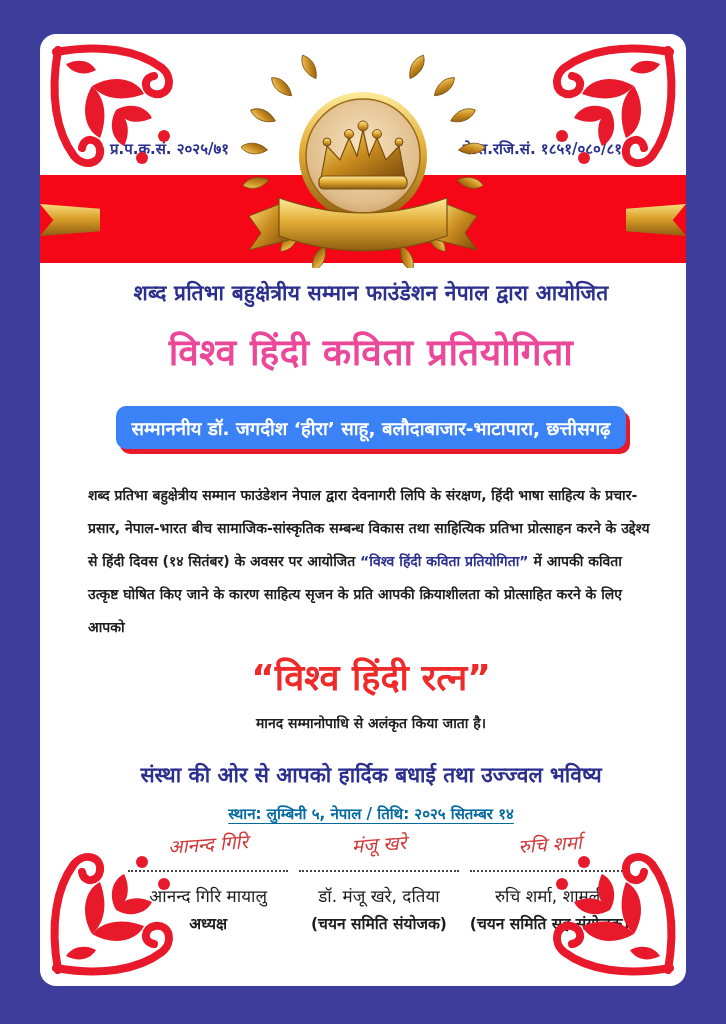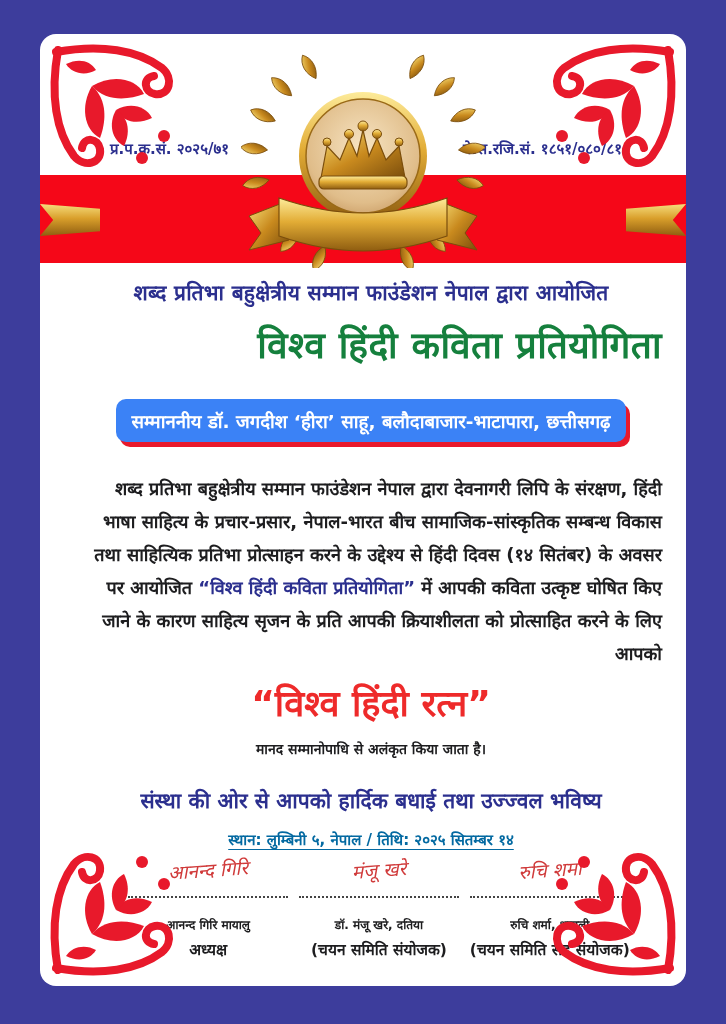--- a/index.html
+++ b/index.html
@@ -36,45 +36,45 @@
   }
   
   .corner{position:absolute;width:142px;height:142px;z-index:5;}
   .corner.tl{top:6px;left:6px;}
   .corner.tr{top:6px;right:6px;transform:scaleX(-1);}
   .corner.bl{bottom:6px;left:6px;transform:scaleY(-1);}
   .corner.br{bottom:6px;right:6px;transform:scale(-1,-1);}
   
   .content{position:relative;z-index:3;padding:244px 24px 0 24px;text-align:center;}
   .organizer{color:#2b2f8e;font-weight:bold;font-size:21px;letter-spacing:.2px;}
-  .event-title{color:#15803d;font-weight:bold;font-size:37px;margin-top:12px;letter-spacing:.5px;text-align:right;}
+  .event-title{color:#ec4899;font-weight:bold;font-size:37px;margin-top:19px;letter-spacing:.5px;}
   .recipient-box{
     display:inline-block;margin-top:30px;max-width:548px;
     background:#3b82f6;color:#ffffff;font-weight:bold;font-size:18.5px;
     padding:9px 16px;border-radius:10px;
     box-shadow:4px 5px 0 #e8192b;
   }
   .body-para{
-    margin:30px 0 0 8px;color:#1d1d1f;font-size:18px;font-weight:bold;
-    line-height:33px;text-align:right;
+    margin:30px 8px 0 8px;color:#1d1d1f;font-size:14px;font-weight:bold;
+    line-height:33px;text-align:left;
   }
   .body-para .hl{color:#2b2f8e;}
   .award-title{color:#ee2a2a;font-weight:bold;font-size:36px;margin-top:8px;}
   .award-line{color:#1d1d1f;font-weight:bold;font-size:14px;margin-top:12px;}
   .blessing{color:#2b2f8e;font-weight:bold;font-size:21px;line-height:31px;margin-top:28px;}
   .place-date{color:#0369a1;font-weight:bold;font-size:15px;margin-top:12px;text-decoration:underline;text-underline-offset:4px;}
   
   .sig-row{display:flex;justify-content:space-between;margin:34px 28px 0 44px;}
   .sig-block{position:relative;width:33%;text-align:center;}
   .sig-hand{
     position:absolute;top:-26px;left:50%;transform:translateX(-50%) rotate(-4deg);
     color:#d03a3a;font-style:italic;font-size:19px;white-space:nowrap;
   }
   .sig-dots{display:inline-block;width:160px;border-bottom:2px dotted #444;height:10px;}
-  .sig-name{color:#1d1d1f;font-weight:bold;font-size:12px;margin-top:14px;white-space:nowrap;}
+  .sig-name{color:#1d1d1f;font-weight:normal;font-size:17px;margin-top:8px;white-space:nowrap;}
   .sig-role{color:#1d1d1f;font-weight:bold;font-size:15.5px;margin-top:5px;white-space:nowrap;}
 </style>
 </head>
 <body>
 
 <svg width="0" height="0" style="position:absolute" aria-hidden="true">
   <defs>
     <linearGradient id="goldGrad" x1="0" y1="0" x2="0" y2="1">
       <stop offset="0" stop-color="#fdeB9a"></stop>
       <stop offset="0.45" stop-color="#e2ac35"></stop>

